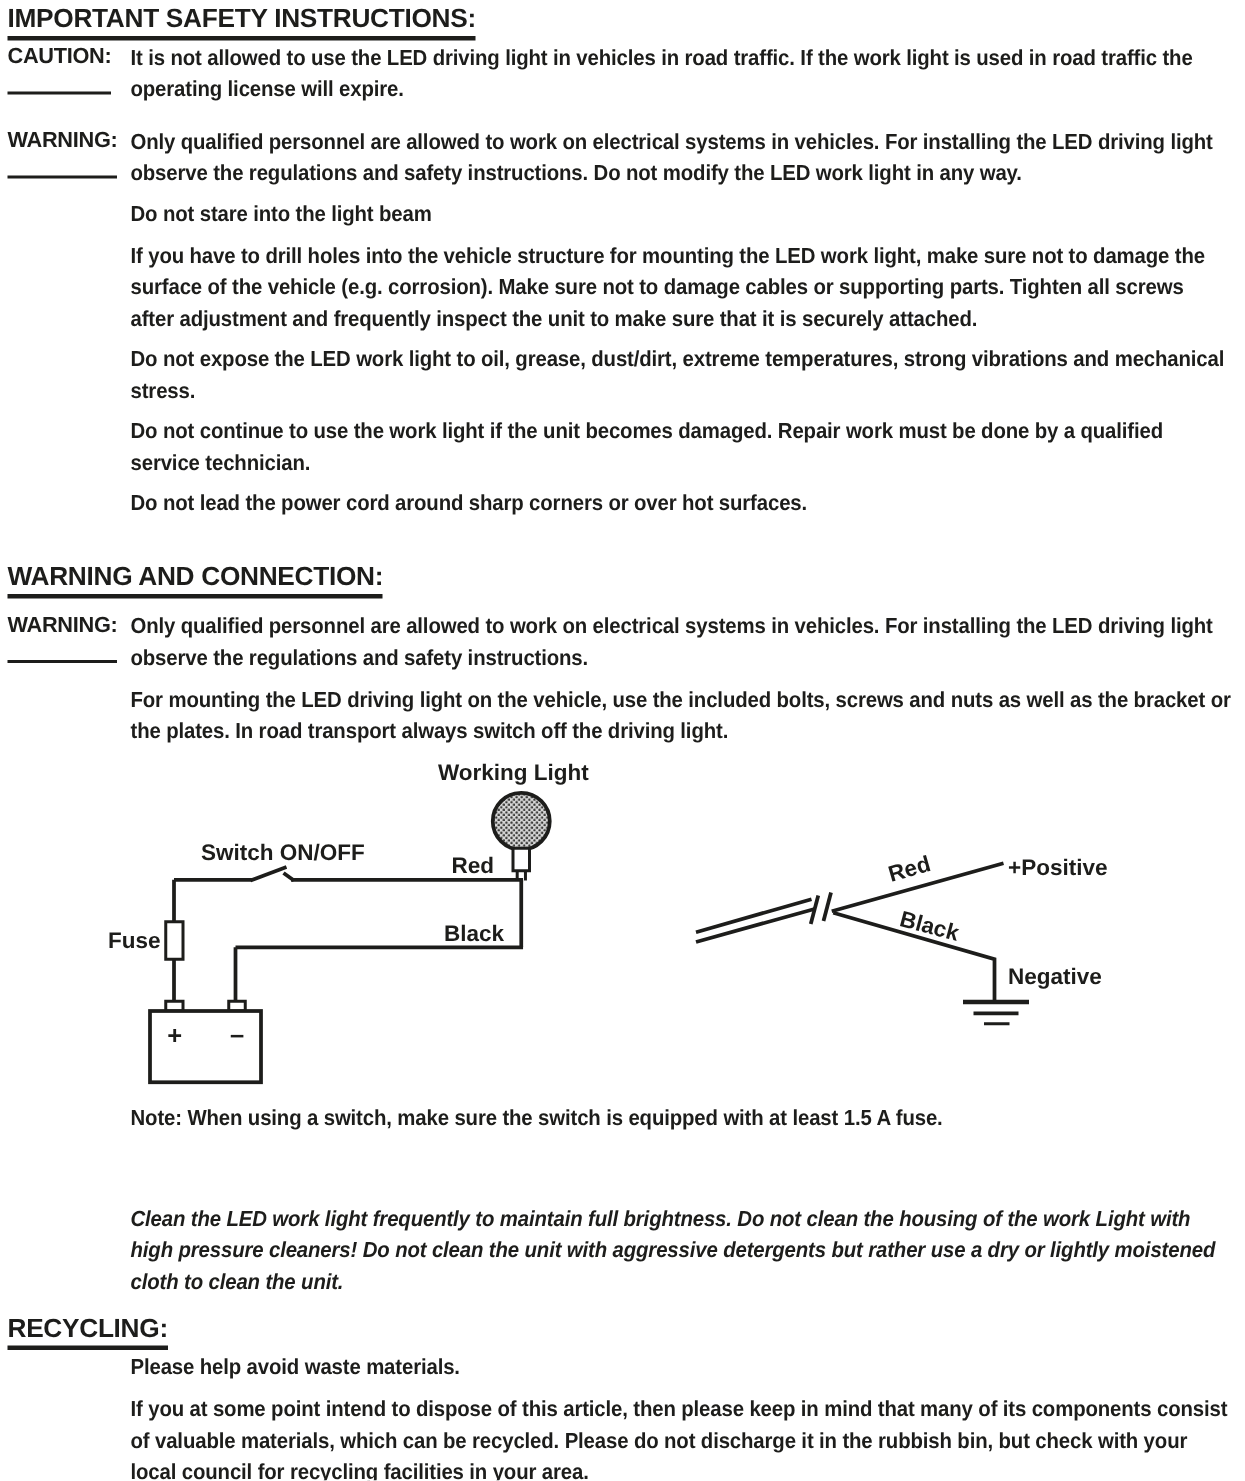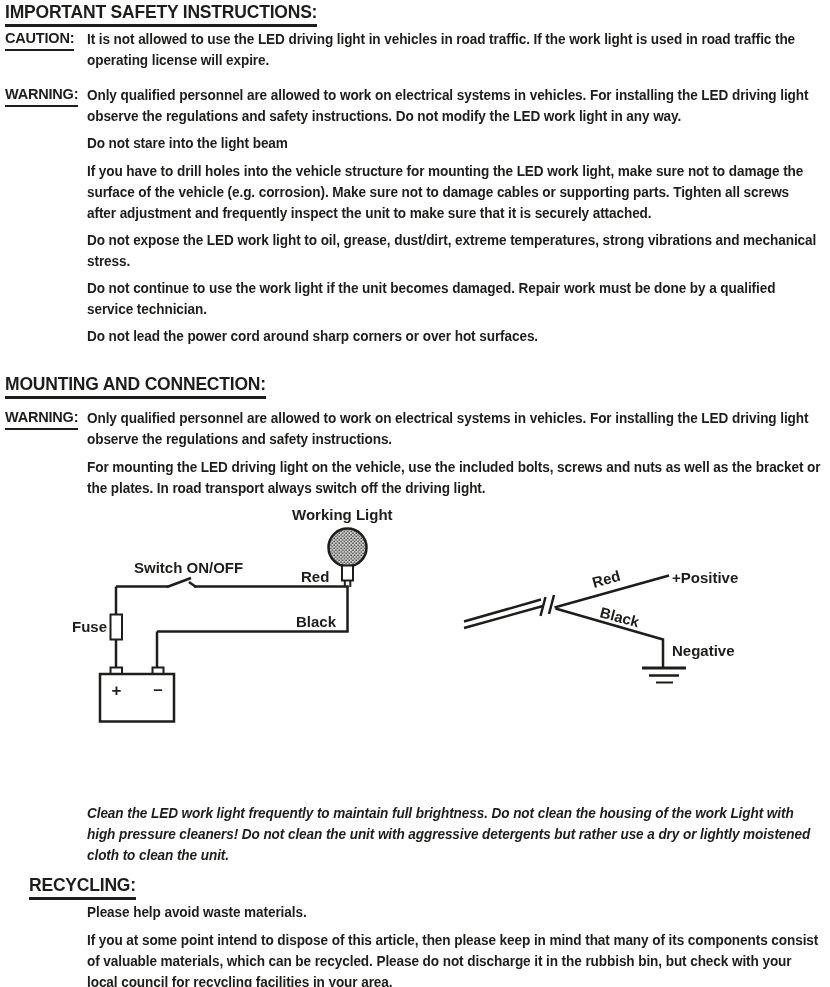--- a/index.html
+++ b/index.html
@@ -20,21 +20,21 @@
   .h1 span{
     display:inline-block;
     border-bottom:3px solid #1d1d1b;
     padding-bottom:2px;
   }
   .row{position:absolute;left:5px;width:820px;}
   .label{
     position:absolute;left:0;top:0;
     font-size:14.5px;font-weight:bold;letter-spacing:-0.2px;
     border-bottom:2px solid #1d1d1b;
-    padding-bottom:1px;line-height:19px;
+    padding-bottom:13px;line-height:19px;
   }
   .col{
     margin-left:82px;
     width:784px;
     transform:scaleX(0.937);
     transform-origin:0 0;
   }
   .col p{
     margin:0 0 6px 0;
     font-size:14.5px;font-weight:bold;letter-spacing:-0.1px;
@@ -69,21 +69,21 @@
       <p>Only qualified personnel are allowed to work on electrical systems in vehicles. For installing the LED driving light observe the regulations and safety instructions. Do not modify the LED work light in any way.</p>
       <p style="margin-bottom:7px;">Do not stare into the light beam</p>
       <p>If you have to drill holes into the vehicle structure for mounting the LED work light, make sure not to damage the surface of the vehicle (e.g. corrosion). Make sure not to damage cables or supporting parts. Tighten all screws after adjustment and frequently inspect the unit to make sure that it is securely attached.</p>
       <p>Do not expose the LED work light to oil, grease, dust/dirt, extreme temperatures, strong vibrations and mechanical stress.</p>
       <p>Do not continue to use the work light if the unit becomes damaged. Repair work must be done by a qualified service technician.</p>
       <p>Do not lead the power cord around sharp corners or over hot surfaces.</p>
     </div>
   </div>
 
   <div class="h1" style="top:374px;">
-    <span>MOUNTING AND CONNECTION:</span>
+    <span>WARNING AND CONNECTION:</span>
   </div>
 
   <div class="row" style="top:408px;">
     <span class="label">WARNING:</span>
     <div class="col">
       <p style="margin-bottom:7px;">Only qualified personnel are allowed to work on electrical systems in vehicles. For installing the LED driving light observe the regulations and safety instructions.</p>
       <p>For mounting the LED driving light on the vehicle, use the included bolts, screws and nuts as well as the bracket or the plates. In road transport always switch off the driving light.</p>
     </div>
   </div>
 
@@ -140,29 +140,34 @@
       <text x="72" y="632">Fuse</text>
       <text x="116.5" y="696" font-size="17" text-anchor="middle">+</text>
       <text x="158" y="695" font-size="17" text-anchor="middle">–</text>
       <text x="594" y="588" transform="rotate(-16 594 588)">Red</text>
       <text x="672" y="583">+Positive</text>
       <text x="599" y="617" transform="rotate(15 599 617)">Black</text>
       <text x="672" y="656">Negative</text>
     </g>
   </svg>
 
+  <div class="row" style="top:736px;">
+    <div class="col">
+      <p class="note-line">Note: When using a switch, make sure the switch is equipped with at least 1.5 A fuse.</p>
+    </div>
+  </div>
 
 
   <div class="row" style="top:803px;font-style:italic;">
     <div class="col">
       <p>Clean the LED work light frequently to maintain full brightness. Do not clean the housing of the work Light with high pressure cleaners! Do not clean the unit with aggressive detergents but rather use a dry or lightly moistened cloth to clean the unit.</p>
     </div>
   </div>
 
-  <div class="h1" style="top:875px;margin-left:24px;">
+  <div class="h1" style="top:875px;">
     <span>RECYCLING:</span>
   </div>
 
   <div class="row" style="top:902px;">
     <div class="col">
       <p style="margin-bottom:7px;">Please help avoid waste materials.</p>
       <p>If you at some point intend to dispose of this article, then please keep in mind that many of its components consist of valuable materials, which can be recycled. Please do not discharge it in the rubbish bin, but check with your local council for recycling facilities in your area.</p>
     </div>
   </div>
 

